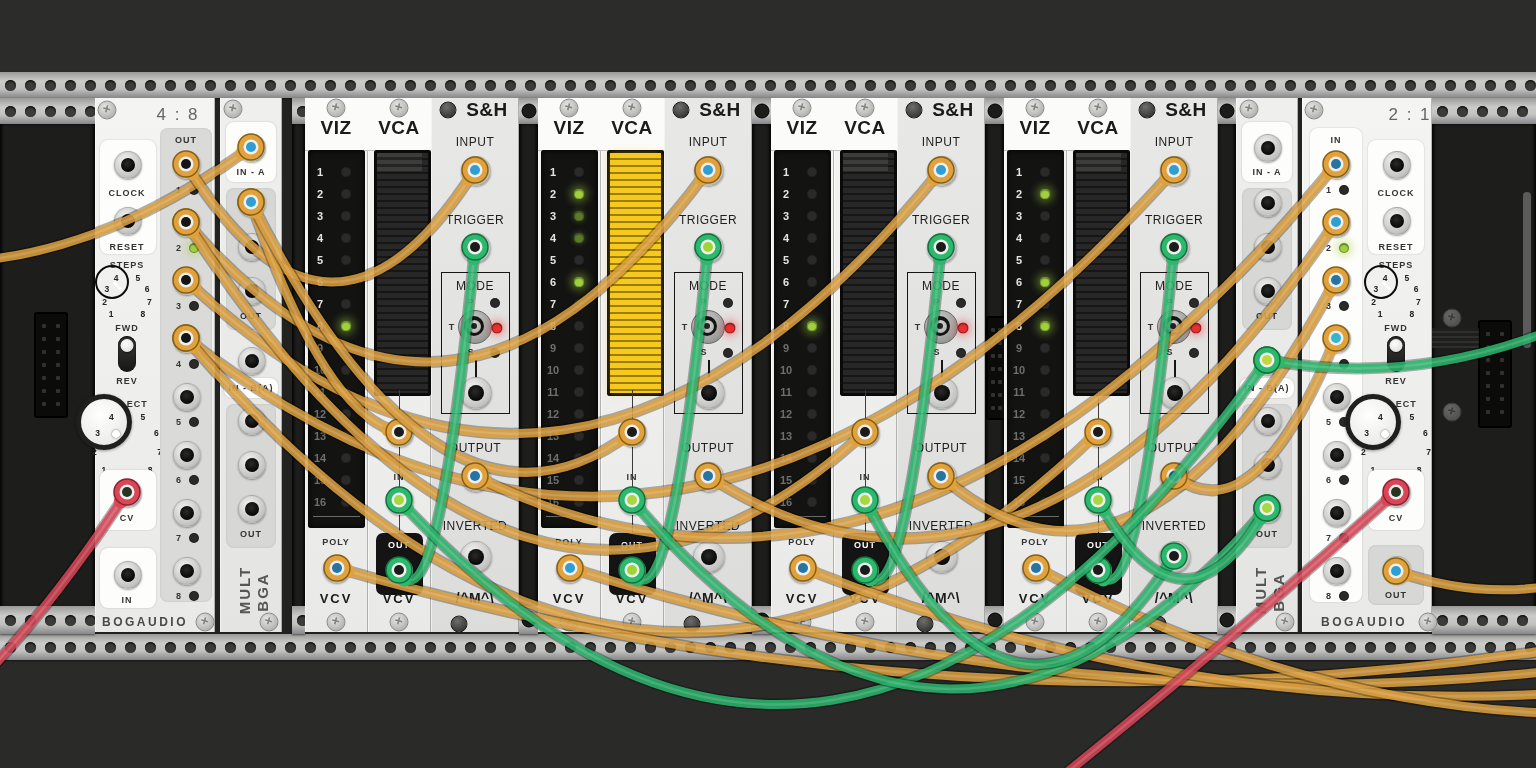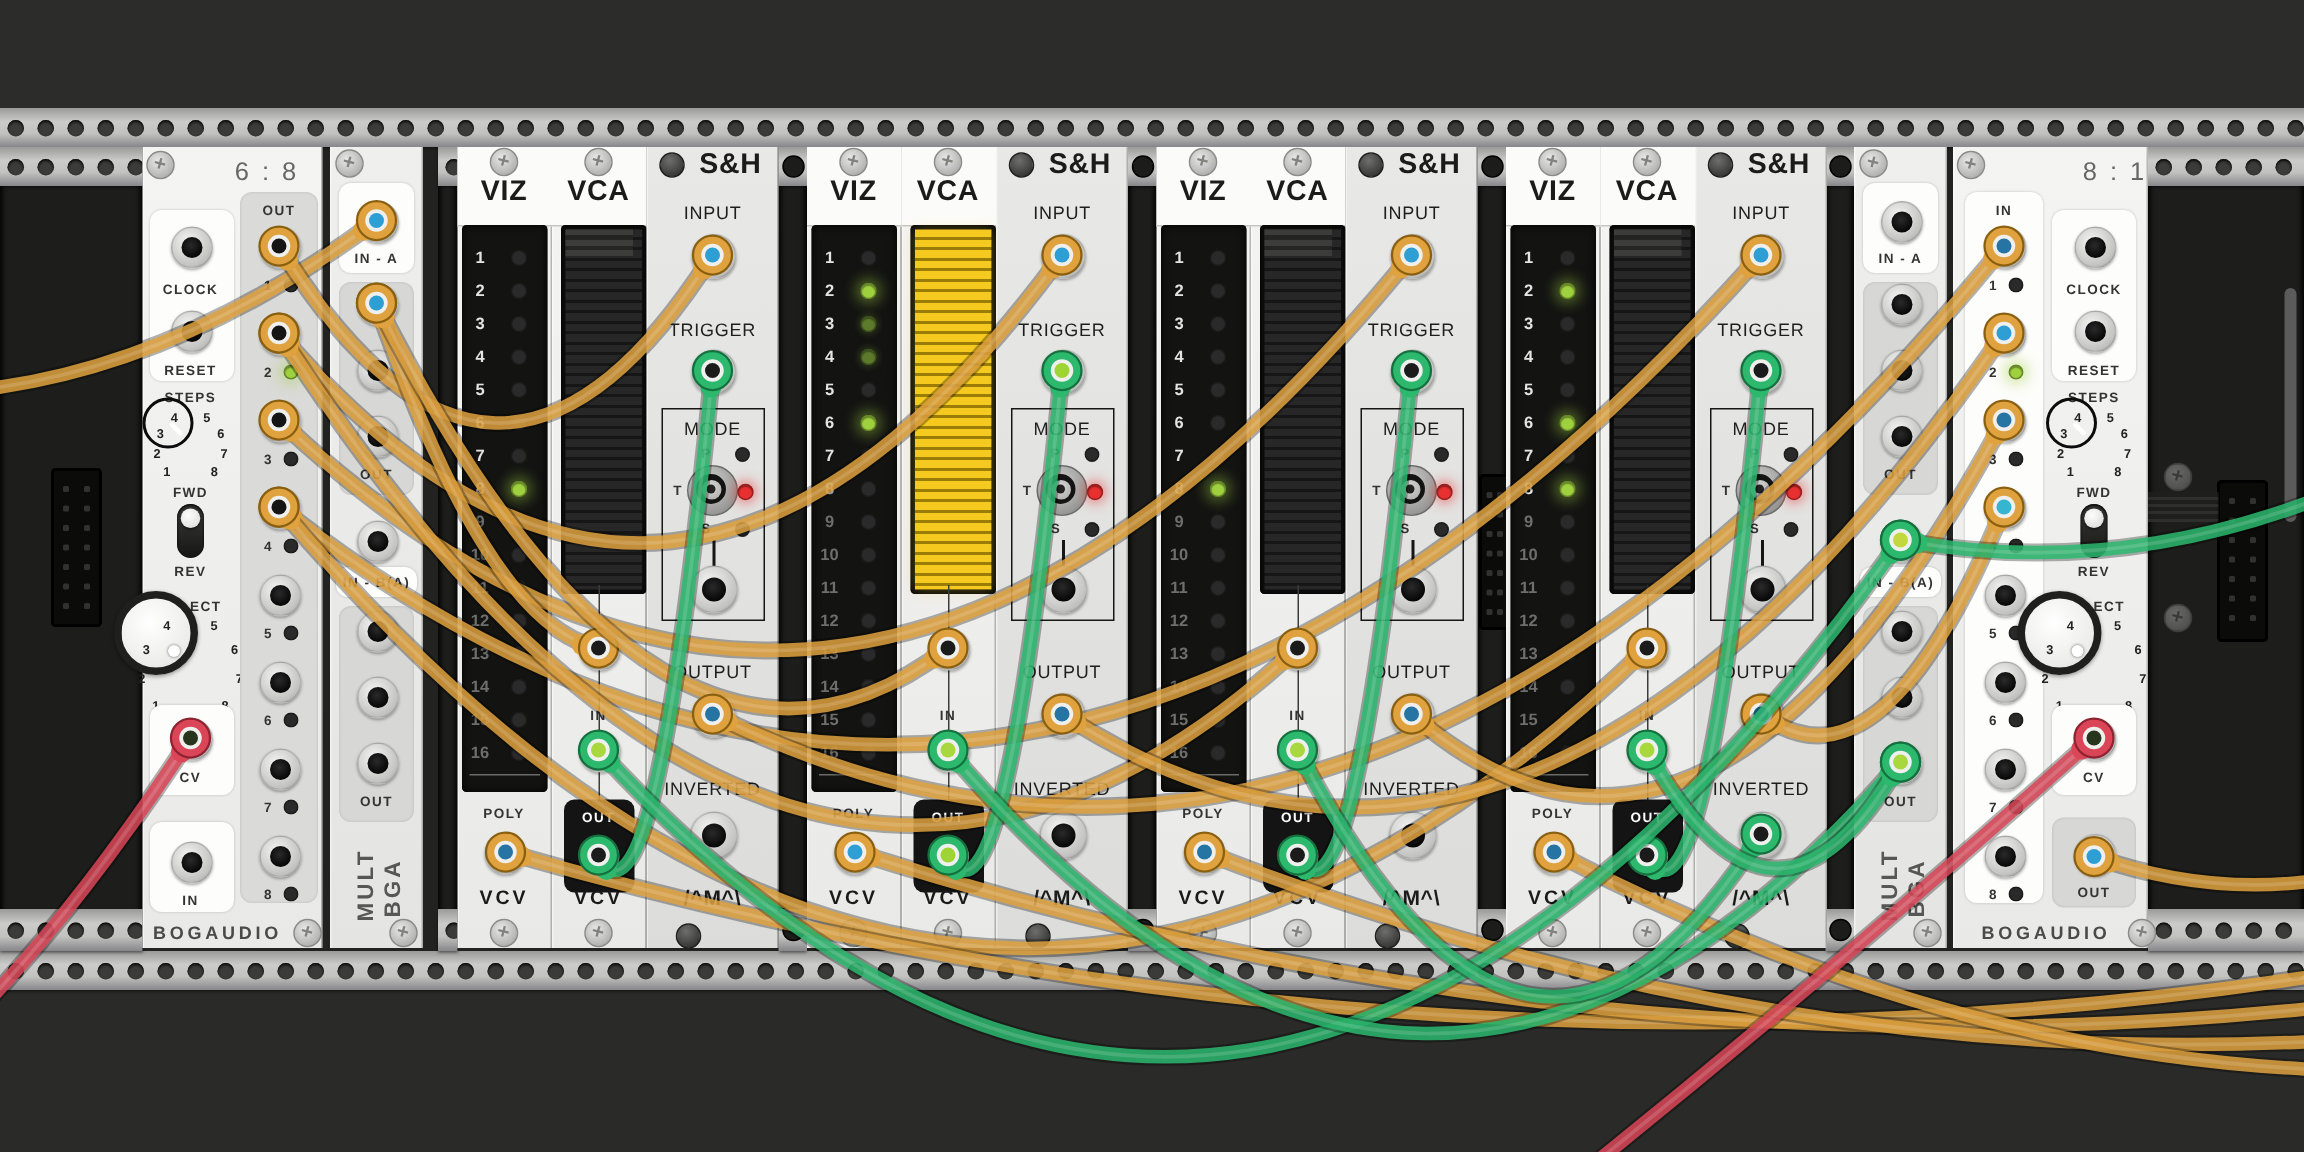--- a/index.html
+++ b/index.html
@@ -330,21 +330,21 @@
       <div class="pin" style="left: 6.4px; top: 88px;"></div>
       <div class="pin" style="left: 19.6px; top: 88px;"></div>
     </div>
     <div class="abs" style="left: 1427px; top: 328px; width: 52px; height: 20px; opacity: 0.8; background: repeating-linear-gradient(rgb(31, 31, 29) 0px, rgb(31, 31, 29) 3px, rgb(51, 51, 49) 3px, rgb(51, 51, 49) 5px);"></div>
     <div class="screw" style="left: 1452px; top: 318px; filter: brightness(0.45);"><span>+</span></div>
     <div class="screw" style="left: 1452px; top: 412px; filter: brightness(0.45);"><span>+</span></div>
     <div class="scrollbar" style="left: 1523px; top: 192px; height: 156px;"></div>
     <div class="panel" style="left: 95px; width: 120px;">
       <div class="screw" style="left: 12px; top: 12px;"><span>+</span></div>
       <div class="screw" style="left: 110px; top: 524px;"><span>+</span></div>
-      <div class="lbl gtitle" style="left: 83px; top: 17px;">6 : 8</div>
+      <div class="lbl gtitle" style="left: 83px; top: 17px;">4 : 8</div>
       <div class="whitebox" style="left: 5px; top: 42px; width: 56px; height: 114px;"></div>
       <div class="jack" style="left: 19px; top: 53px; width: 26px; height: 26px;">
         <div class="jhole" style="width: 14px; height: 14px;"></div>
       </div>
       <div class="lbl tiny" style="left: 32px; top: 95px;">CLOCK</div>
       <div class="jack" style="left: 19px; top: 109px; width: 26px; height: 26px;">
         <div class="jhole" style="width: 14px; height: 14px;"></div>
       </div>
       <div class="lbl tiny" style="left: 32px; top: 149px;">RESET</div>
       <div class="lbl tiny" style="left: 32px; top: 167px;">STEPS</div>
@@ -933,21 +933,21 @@
       <div class="lbl med" style="left: 44px; top: 428px;">INVERTED</div>
       <div class="jack" style="left: 29px; top: 443px; width: 30px; height: 30px;">
         <div class="jhole" style="width: 16px; height: 16px;"></div>
       </div>
       <div class="lbl title" style="left: 44px; top: 500px; font-size: 14px;">/^M^\</div>
       <div class="hexscrew" style="left: 28px; top: 526px;"></div>
     </div>
     <div class="panel" style="left: 1302px; width: 130px;">
       <div class="screw" style="left: 12px; top: 12px;"><span>+</span></div>
       <div class="screw" style="left: 126px; top: 524px;"><span>+</span></div>
-      <div class="lbl gtitle" style="left: 108px; top: 17px;">8 : 1</div>
+      <div class="lbl gtitle" style="left: 108px; top: 17px;">2 : 1</div>
       <div class="whitebox" style="left: 8px; top: 30px; width: 52px; height: 474px;"></div>
       <div class="lbl tiny" style="left: 34px; top: 42px;">IN</div>
       <div class="jack" style="left: 21px; top: 53px; width: 26px; height: 26px;">
         <div class="jhole" style="width: 14px; height: 14px;"></div>
       </div>
       <div class="lbl tiny" style="left: 27px; top: 92px;">1</div>
       <div class="led" style="left: 42px; top: 92px; width: 8px; height: 8px; background: rgb(42, 42, 42); border: 1px solid rgba(0, 0, 0, 0.35);"></div>
       <div class="jack" style="left: 21px; top: 111px; width: 26px; height: 26px;">
         <div class="jhole" style="width: 14px; height: 14px;"></div>
       </div>

